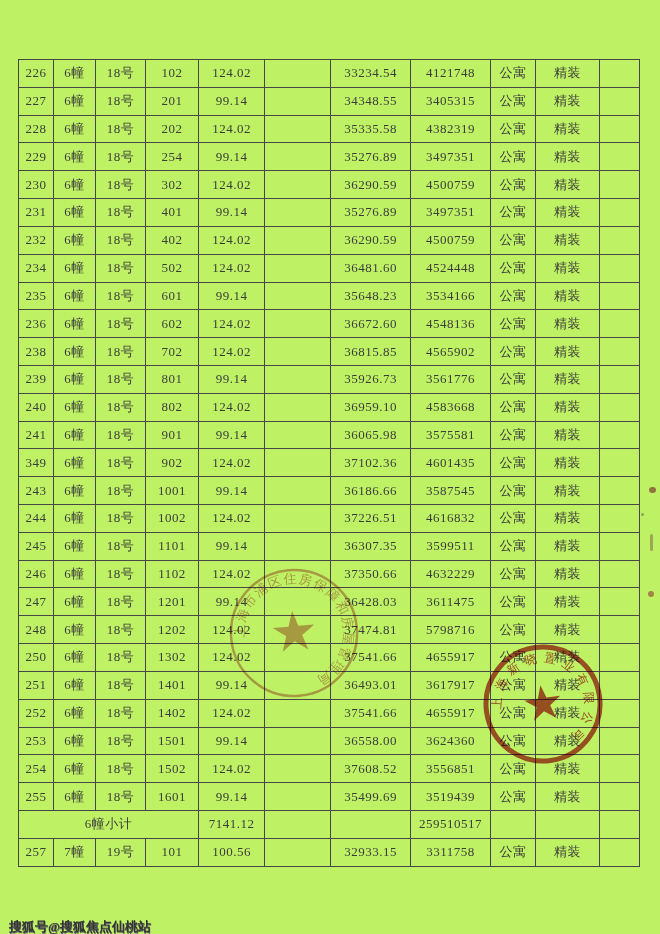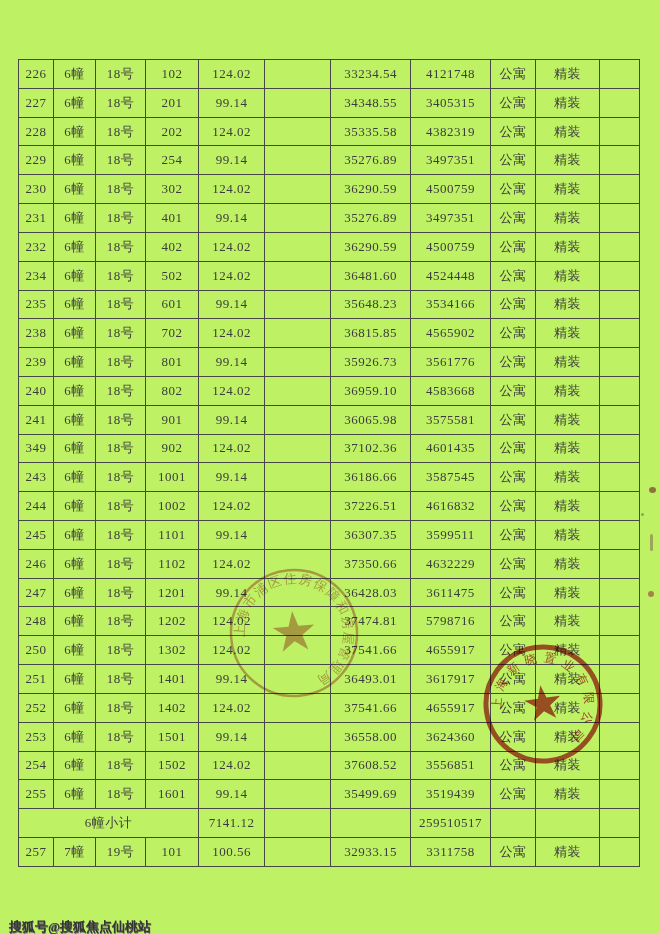--- a/index.html
+++ b/index.html
@@ -179,20 +179,33 @@
           <td>601</td>
           <td>99.14</td>
           <td></td>
           <td>35648.23</td>
           <td>3534166</td>
           <td>公寓</td>
           <td>精装</td>
           <td></td>
         </tr>
         <tr>
+          <td>236</td>
+          <td>6幢</td>
+          <td>18号</td>
+          <td>602</td>
+          <td>124.02</td>
+          <td></td>
+          <td>36672.60</td>
+          <td>4548136</td>
+          <td>公寓</td>
+          <td>精装</td>
+          <td></td>
+        </tr>
+        <tr>
           <td>238</td>
           <td>6幢</td>
           <td>18号</td>
           <td>702</td>
           <td>124.02</td>
           <td></td>
           <td>36815.85</td>
           <td>4565902</td>
           <td>公寓</td>
           <td>精装</td>

